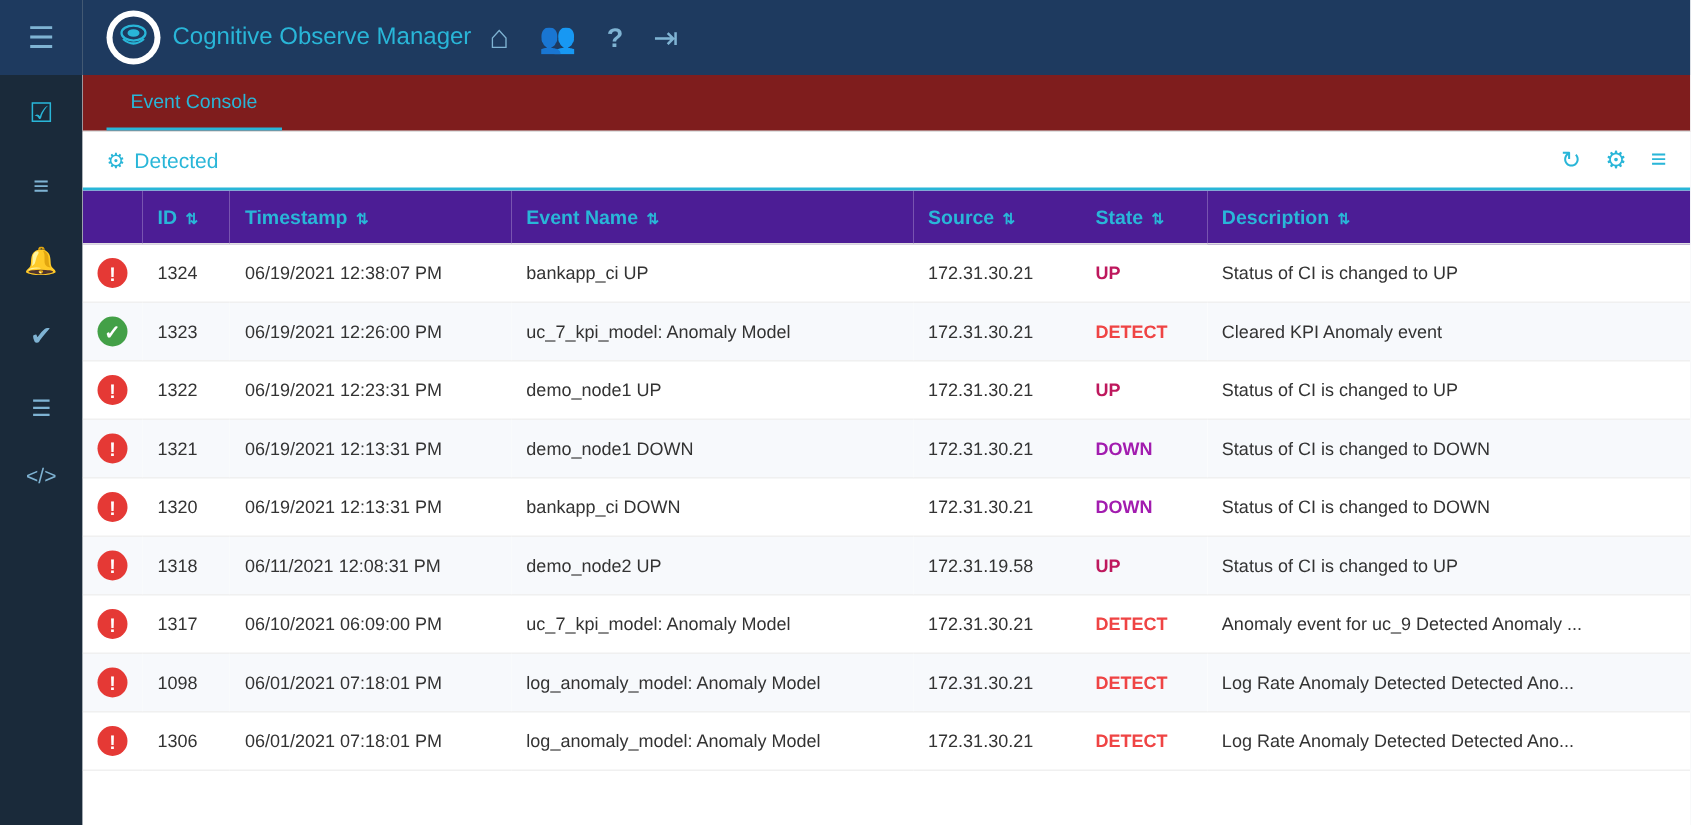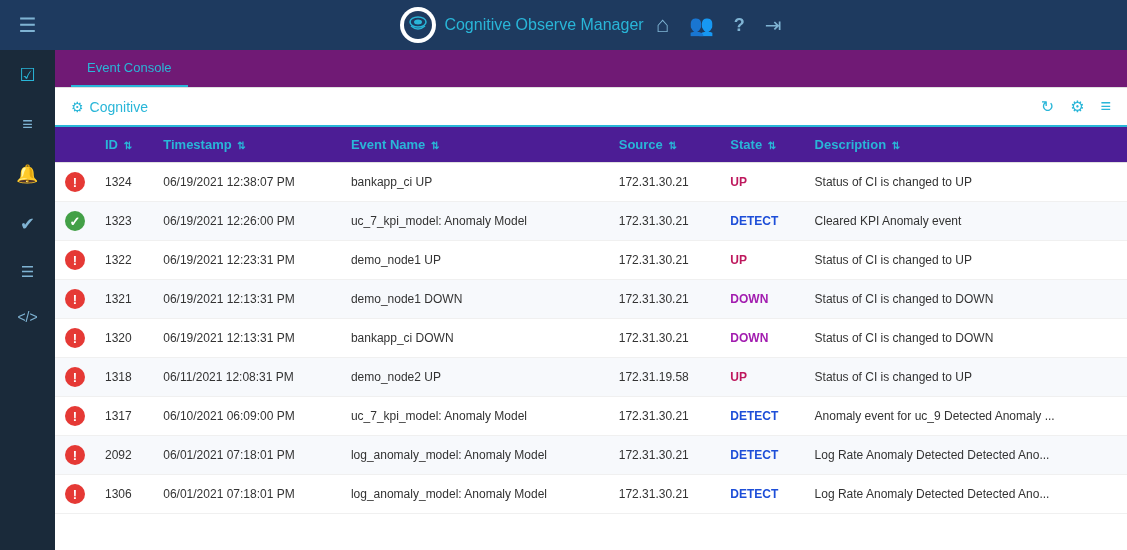--- a/index.html
+++ b/index.html
@@ -45,21 +45,20 @@
 
     
     .navbar {
       background: #1e3a5f;
       height: 50px;
       display: flex;
       align-items: center;
       padding: 0 16px;
       gap: 12px;
       flex-shrink: 0;
-      justify-content: center;
     }
     .navbar-logo {
       display: flex;
       align-items: center;
       gap: 8px;
     }
     .navbar-logo-img {
       width: 36px;
       height: 36px;
       background: #fff;
@@ -92,21 +91,21 @@
     .content {
       flex: 1;
       background: #fff;
       display: flex;
       flex-direction: column;
       overflow: hidden;
     }
 
     
     .tab-bar {
-      background: #701a75;
+      background: #7f1d1d;
       border-bottom: 1px solid #e0e0e0;
       padding: 0 16px;
       display: flex;
       align-items: flex-end;
     }
     .tab {
       padding: 10px 16px;
       font-size: 13px;
       cursor: pointer;
       border-bottom: 2px solid transparent;
@@ -180,21 +179,21 @@
       font-size: 12px;
       color: #333;
       white-space: nowrap;
     }
     .state-badge {
       font-weight: 600;
       font-size: 12px;
     }
     .state-up { color: #be185d; }
     .state-down { color: #a21caf; }
-    .state-detect { color: #1d4ed8; }
+    .state-detect { color: #ef4444; }
 
     .status-icon {
       width: 20px;
       height: 20px;
       border-radius: 50%;
       display: inline-flex;
       align-items: center;
       justify-content: center;
       font-size: 13px;
       font-weight: bold;
@@ -252,21 +251,21 @@
 
   <div class="content">
 
     <div class="tab-bar">
       <div class="tab active">Event Console</div>
     </div>
 
     <div class="toolbar">
       <div class="toolbar-configure">
         <span>⚙</span>
-        <span>Cognitive</span>
+        <span>Detected</span>
       </div>
       <div class="toolbar-right">
         <span title="Refresh">↻</span>
         <span title="Settings">⚙</span>
         <span title="More" style="font-size:18px;">≡</span>
       </div>
     </div>
 
     <div class="table-container">
       <table>
@@ -356,21 +355,21 @@
     <td>06/10/2021 06:09:00 PM</td>
     <td>uc_7_kpi_model: Anomaly Model</td>
     <td>172.31.30.21</td>
     <td><span class="state-badge state-detect">DETECT</span></td>
     <td style="max-width:280px; overflow:hidden; text-overflow:ellipsis;">Anomaly event for uc_9 Detected Anomaly ...</td>
   </tr>
             <tr>
     <td style="text-align:center;">
       <span class="status-icon status-error">!</span>
     </td>
-    <td>2092</td>
+    <td>1098</td>
     <td>06/01/2021 07:18:01 PM</td>
     <td>log_anomaly_model: Anomaly Model</td>
     <td>172.31.30.21</td>
     <td><span class="state-badge state-detect">DETECT</span></td>
     <td style="max-width:280px; overflow:hidden; text-overflow:ellipsis;">Log Rate Anomaly Detected Detected Ano...</td>
   </tr>
             <tr>
     <td style="text-align:center;">
       <span class="status-icon status-error">!</span>
     </td>

